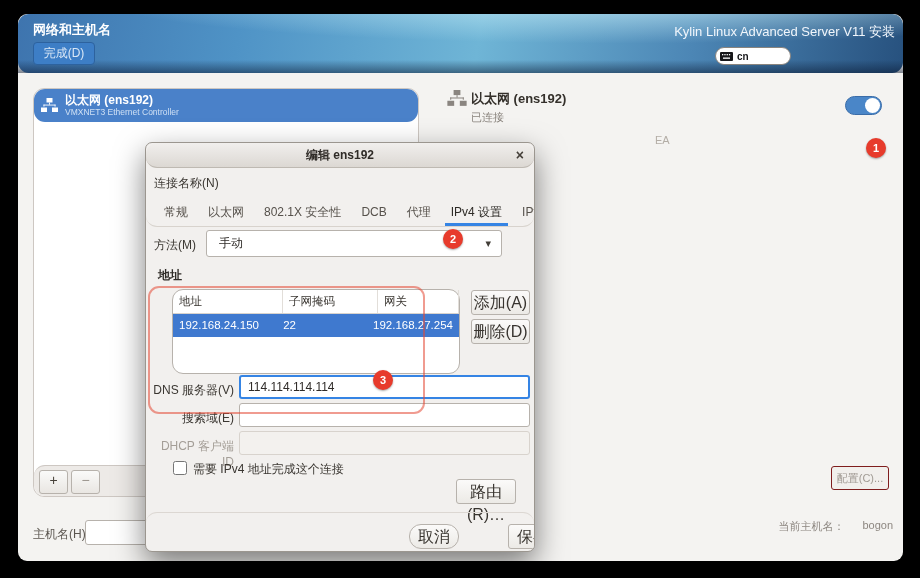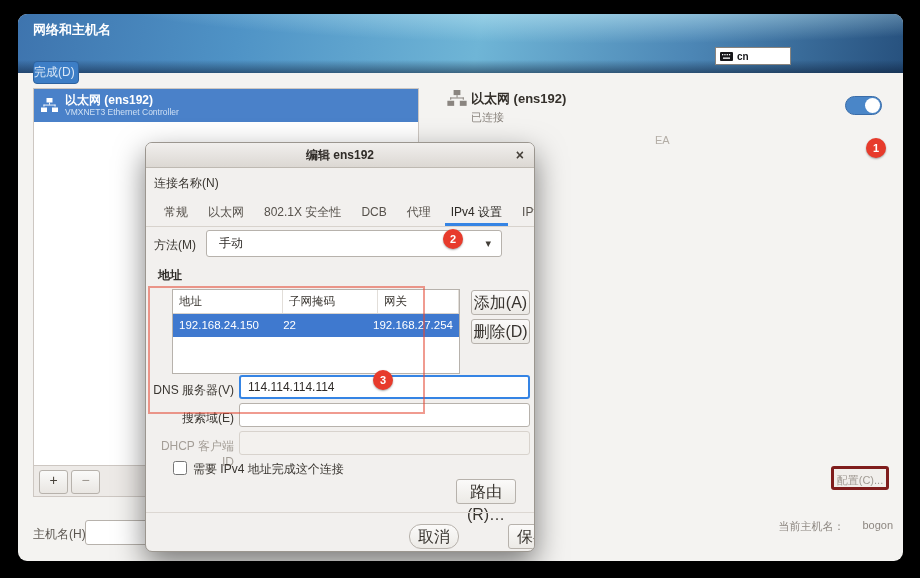--- a/index.html
+++ b/index.html
@@ -1,28 +1,28 @@
 <!DOCTYPE html>
 <html><head>
 <meta charset="utf-8">
 <style>
   html,body{margin:0;padding:0;width:920px;height:578px;background:#000;
     font-family:"Liberation Sans","DejaVu Sans",sans-serif;overflow:hidden;position:relative;}
-  .abs{position:absolute;box-sizing:border-box;}
+  .abs{position:absolute;box-sizing:border-box;border-radius:11px;}
   
   .window{left:18px;top:14px;width:885px;height:547px;background:#f4f3f1;border-radius:9px;overflow:hidden;}
   .banner{left:0;top:0;width:100%;height:59px;
     background:
       radial-gradient(120% 160% at 68% -30%, rgba(198,238,248,.85) 0%, rgba(198,238,248,0) 50%),
       linear-gradient(100deg,#3e74ae 0%,#4f93c6 25%,#6fb5d6 52%,#4c86b5 76%,#27517e 100%);}
   .banner::after{content:"";position:absolute;left:0;right:0;bottom:0;height:13px;
     background:linear-gradient(180deg,rgba(8,22,46,0),rgba(8,22,46,.5));}
   .screen-title{left:15px;top:7px;color:#fff;font-size:13px;font-weight:bold;z-index:2;}
-  .done-btn{left:15px;top:28px;width:46px;height:23px;background:#3d7ec6;border:1px solid #2d629e;
-    border-radius:4px;color:#d9e7f6;font-size:12px;line-height:21px;z-index:2;cursor:pointer;margin-top:19px;}
+  .done-btn{left:15px;top:28px;width:62px;height:23px;background:#3d7ec6;border:1px solid #2d629e;
+    border-radius:4px;color:#d9e7f6;font-size:12px;text-align:center;line-height:21px;z-index:2;cursor:pointer;}
   .installer-title{right:8px;top:9px;color:#f1f6fc;font-size:13px;z-index:2;}
   .kbd-box{left:697px;top:33px;width:76px;height:18px;background:#fff;border:1px solid #89847e;
     display:flex;align-items:center;gap:4px;padding:0 4px;font-size:10px;font-weight:bold;color:#17171a;z-index:2;}
   
   .listbox{left:15px;top:74px;width:386px;height:409px;background:#fff;border:1px solid #cdc7c2;}
   .device-row{left:0;top:0;width:100%;height:33px;background:#4a81c9;color:#fff;
     display:flex;align-items:center;gap:7px;padding:0 7px;}
   .device-row .txt{display:flex;flex-direction:column;line-height:1.15;}
   .device-name{font-size:12px;font-weight:bold;}
   .device-desc{font-size:8.5px;color:#cfe0f4;}
@@ -32,21 +32,21 @@
     border-radius:3px;font-size:14px;color:#46413a;text-align:center;line-height:19px;cursor:pointer;}
   .tool-btn.dim{color:#9b958e;}
   
   .detail-icon{left:429px;top:76px;color:#8a8580;}
   .detail-name{left:453px;top:76px;font-size:13px;font-weight:bold;color:#34302b;}
   .detail-status{left:453px;top:96px;font-size:11px;color:#8a847e;}
   .hw-frag{left:637px;top:120px;font-size:11px;color:#b3ada6;}
   .toggle{left:827px;top:82px;width:37px;height:19px;border-radius:10px;background:#4a86c8;
     border:1px solid #3a6ca8;cursor:pointer;}
   .toggle .knob{position:absolute;right:1px;top:1px;width:15px;height:15px;border-radius:50%;background:#fff;}
-  .config-btn{left:813px;top:452px;width:58px;height:24px;background:#f1efec;border:3px solid #7f1d1d;
+  .config-btn{left:813px;top:452px;width:58px;height:24px;background:#f1efec;border:1px solid #7f1d1d;
     border-radius:3px;font-size:11px;color:#a19b94;text-align:center;line-height:22px;cursor:pointer;}
   .current-host{right:10px;top:505px;font-size:11px;color:#8d8781;display:flex;gap:18px;}
   .hostname-label{left:15px;top:512px;font-size:12px;color:#5b5650;}
   .hostname-input{left:67px;top:506px;width:255px;height:25px;background:#fff;border:1px solid #b7b2ac;
     border-radius:3px;font-size:12px;padding:0 6px;}
   
   .dialog{left:145px;top:142px;width:390px;height:410px;background:#f2f0ee;border:1px solid #9b968f;
     border-radius:7px;box-shadow:0 12px 30px rgba(0,0,0,.5);z-index:10;overflow:hidden;}
   .dlg-titlebar{left:0;top:0;width:100%;height:25px;background:linear-gradient(#f1efed,#dcd8d3);
     border-bottom:1px solid #beb9b2;}
@@ -96,20 +96,21 @@
   svg{display:block;}
 </style>
 </head>
 <body>
 
 <div class="abs window">
 
   <div class="abs banner">
     <div class="abs screen-title">网络和主机名</div>
     <div class="abs done-btn">完成(D)</div>
+    <div class="abs installer-title">Kylin Linux Advanced Server V11 安装</div>
     <div class="abs kbd-box">
       <span>
         <svg width="13" height="9" viewBox="0 0 13 9">
             <rect x="0" y="0" width="13" height="9" rx="1" fill="#17171a"></rect>
             <g fill="#fff">
               <rect x="2" y="2" width="1.3" height="1.3"></rect>
               <rect x="4.3" y="2" width="1.3" height="1.3"></rect>
               <rect x="6.6" y="2" width="1.3" height="1.3"></rect>
               <rect x="8.9" y="2" width="1.3" height="1.3"></rect>
               <rect x="3" y="5.5" width="7" height="1.3"></rect>

